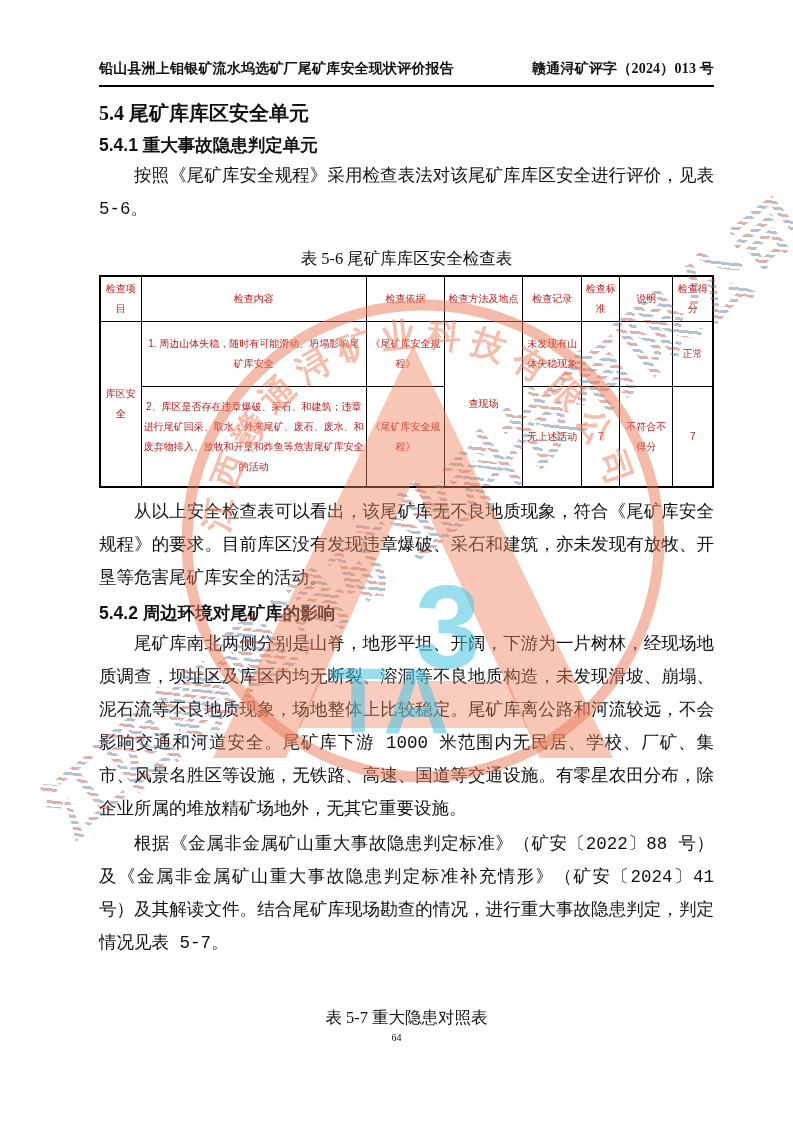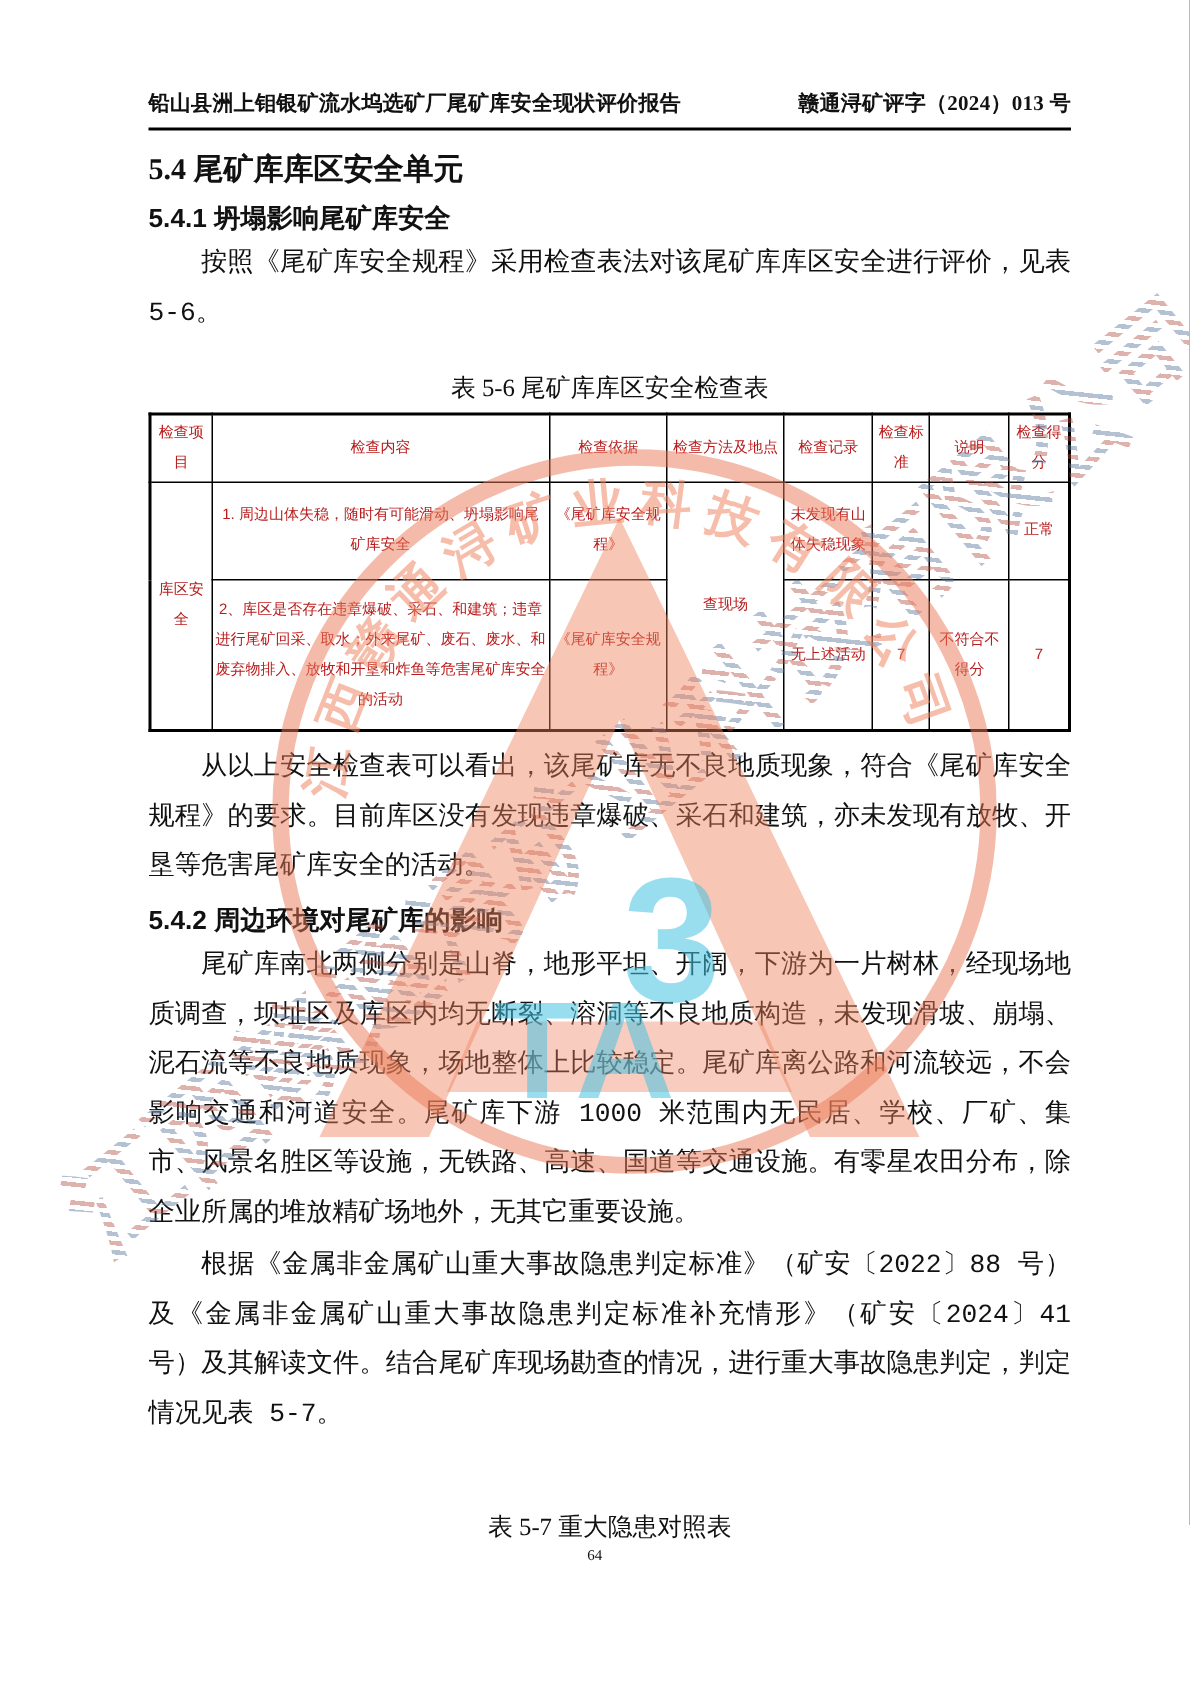--- a/index.html
+++ b/index.html
@@ -76,21 +76,21 @@
 
   <div class="content">
 
     <div class="doc-header">
       <span>铅山县洲上钼银矿流水坞选矿厂尾矿库安全现状评价报告</span>
       <span>赣通浔矿评字（2024）013 号</span>
     </div>
 
     <div class="h-major">5.4 尾矿库库区安全单元</div>
 
-    <div class="h-minor">5.4.1 坍塌影响尾矿库安全</div>
+    <div class="h-minor">5.4.1 重大事故隐患判定单元</div>
 
     <p class="para">按照《尾矿库安全规程》采用检查表法对该尾矿库库区安全进行评价，见表 5-6。</p>
 
     <div class="tbl-caption">表 5-6 尾矿库库区安全检查表</div>
 
     <table class="check">
       <colgroup>
         <col style="width:41px">
           <col style="width:225px">
           <col style="width:78px">

